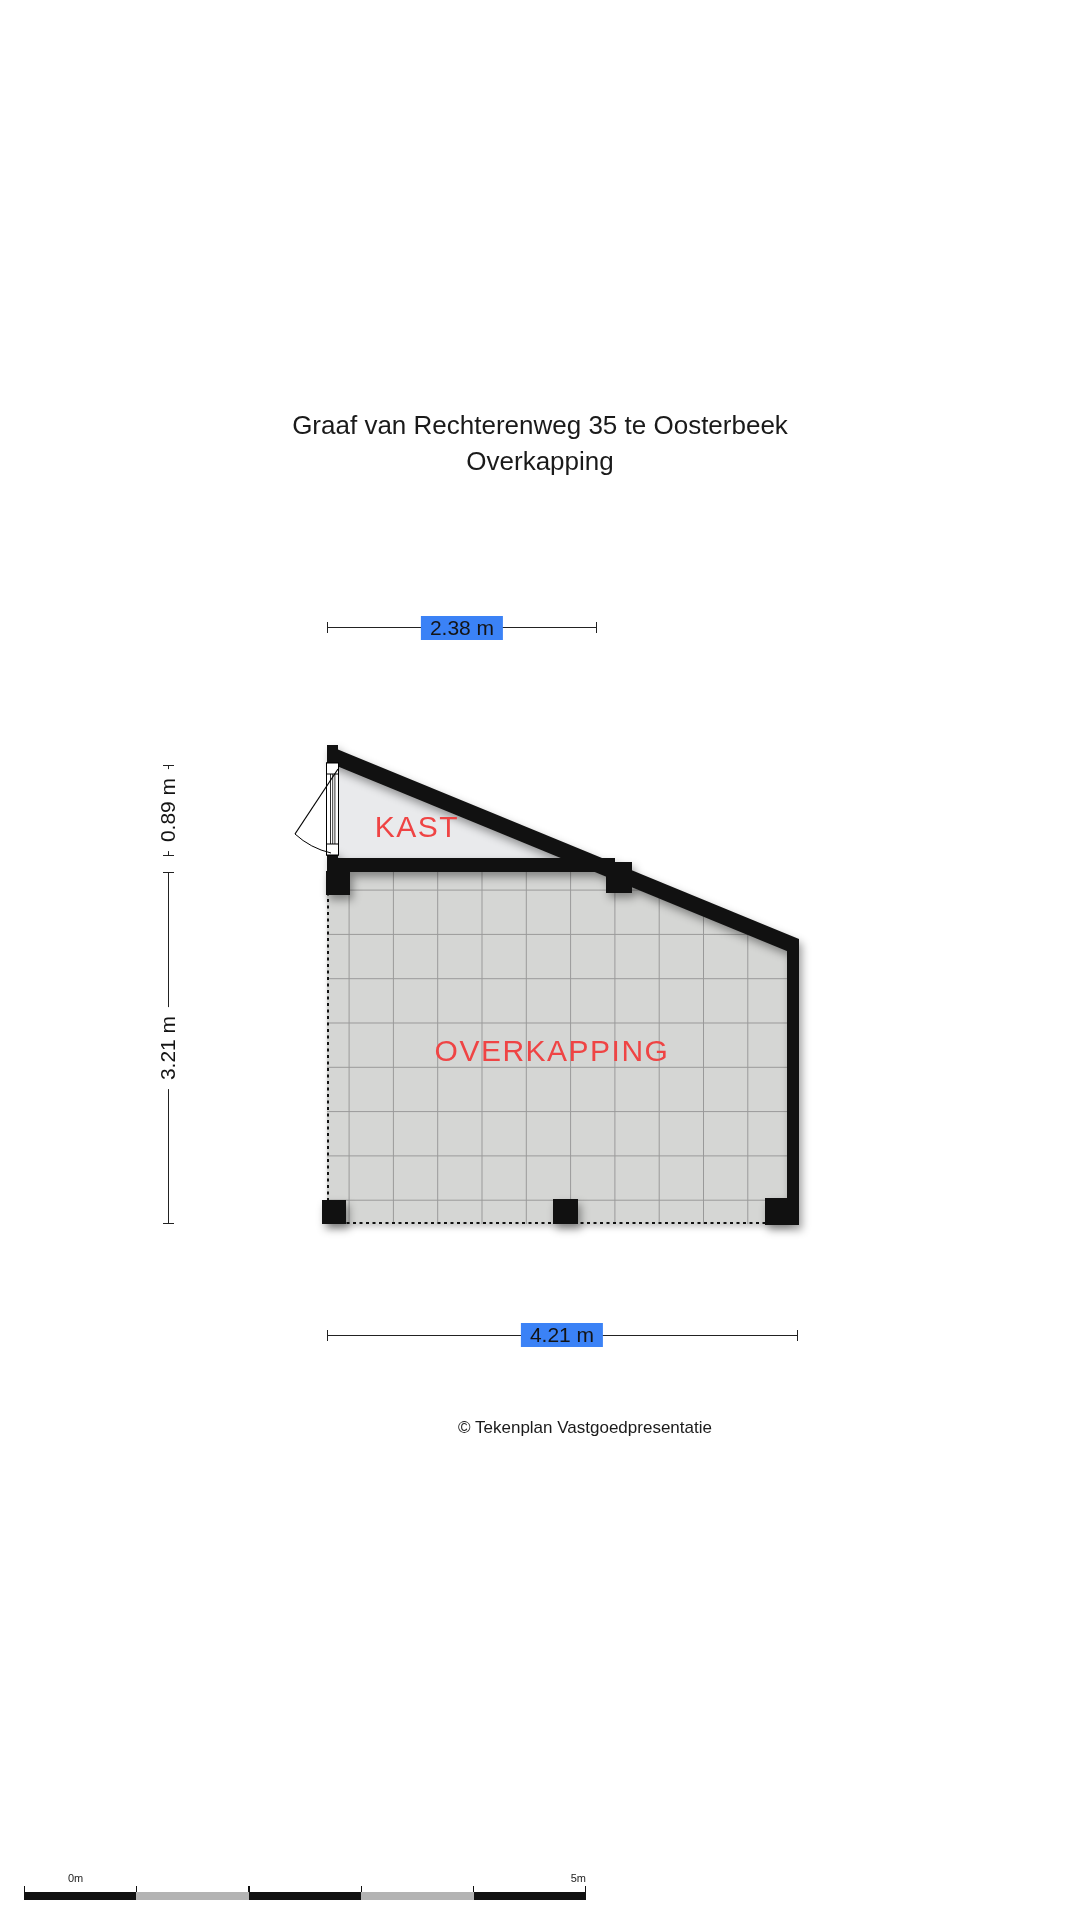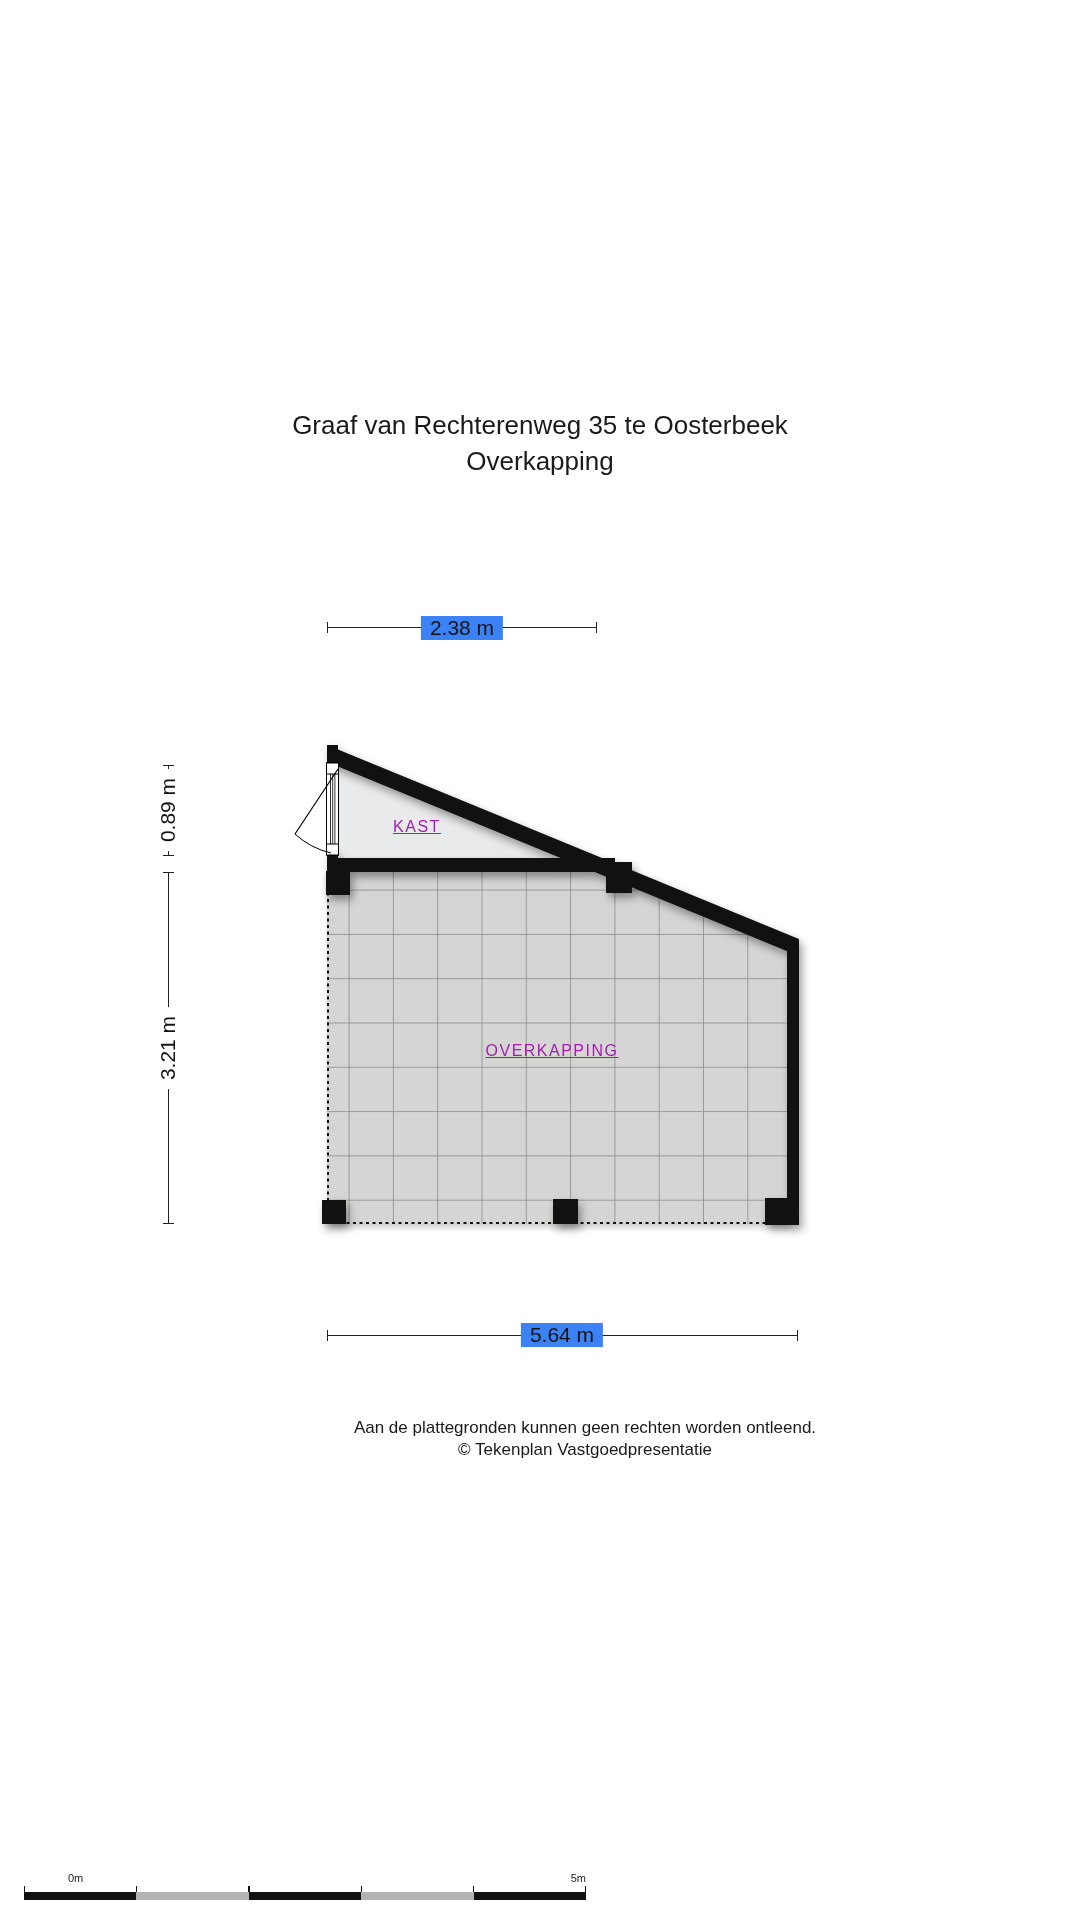--- a/index.html
+++ b/index.html
@@ -1,22 +1,22 @@
 <!DOCTYPE html>
 <html><head>
 <meta charset="utf-8">
 <style>
   html,body { margin:0; padding:0; background:#fff; }
   .page { position:relative; width:872px; height:1920px; background:#ffffff;
           font-family:"Liberation Sans", sans-serif; color:#1a1a1a; overflow:hidden; }
   .title { position:absolute; left:540px; top:407px; transform:translateX(-50%);
            text-align:center; font-size:26px; line-height:36px; white-space:nowrap; }
   .plan-svg { position:absolute; left:0; top:0; width:1080px; height:1920px; }
-  .room-label { position:absolute; transform:translate(-50%,-50%); font-size:16px;
-                letter-spacing:1.5px; white-space:nowrap; color:#a21caf;text-decoration:underline; }
+  .room-label { position:absolute; transform:translate(-50%,-50%); font-size:30px;
+                letter-spacing:1.5px; white-space:nowrap; color:#ef4444; }
   .dl { position:absolute; background:#222; }
   .dt { position:absolute; background:#222; }
   .dim-label { position:absolute; transform:translate(-50%,-50%); font-size:21px;
                background:#3b82f6; padding:0 9px; white-space:nowrap; color:#141414; }
   .dim-label-v { position:absolute; transform:translate(-50%,-50%) rotate(-90deg);
                font-size:21px; background:#fff; padding:0 9px; white-space:nowrap; color:#141414; }
   .footer { position:absolute; left:585px; top:1417px; transform:translateX(-50%);
             text-align:center; font-size:17px; line-height:22px; white-space:nowrap; }
   .scalebar { position:absolute; left:24px; top:1872px; width:562px; height:28px; }
   .sb-label { position:absolute; top:0; font-size:11px; line-height:12px; color:#222; }
@@ -106,25 +106,24 @@
     <div class="dl" style="left:911.5px;top:939px;width:1.4px;height:284px"></div>
     <div class="dt" style="left:906.5px;top:938.5px;width:11px;height:1.4px"></div>
     <div class="dt" style="left:906.5px;top:1222.5px;width:11px;height:1.4px"></div>
     <div class="dim-label-v" style="left:912px;top:1081px">2.60 m</div>
   </div>
 
   <div>
     <div class="dl" style="left:327px;top:1334.5px;width:471px;height:1.4px"></div>
     <div class="dt" style="left:326.5px;top:1329.5px;width:1.4px;height:11px"></div>
     <div class="dt" style="left:797px;top:1329.5px;width:1.4px;height:11px"></div>
-    <div class="dim-label" style="left:562px;top:1335px">5.64 m</div>
+    <div class="dim-label" style="left:562px;top:1335px">4.21 m</div>
   </div>
 
   <div class="footer">
-    <div>Aan de plattegronden kunnen geen rechten worden ontleend.</div>
     <div>© Tekenplan Vastgoedpresentatie</div>
   </div>
 
   <div class="scalebar">
     <div class="sb-label" style="left:12px;padding-left:32px;">0m</div>
     <div class="sb-label" style="right:0;padding-left:29px;">5m</div>
     <div class="sb-tick" style="left:0px"></div>
     <div class="sb-tick" style="left:112.2px"></div>
     <div class="sb-tick" style="left:224.4px"></div>
     <div class="sb-tick" style="left:336.6px"></div>

